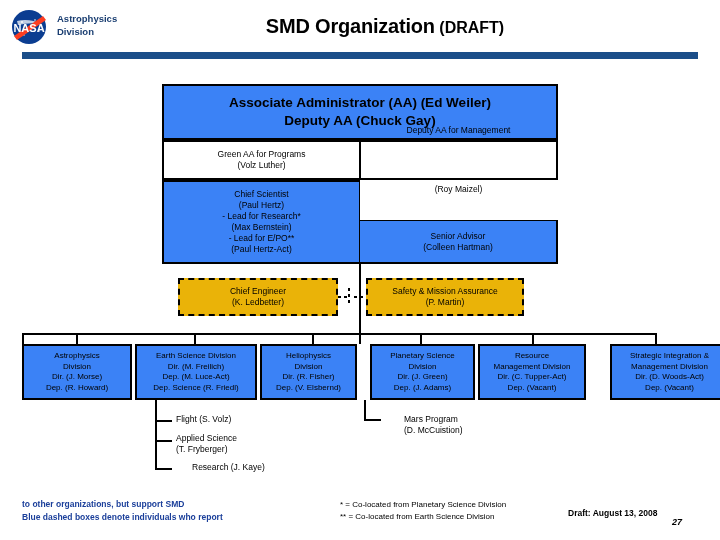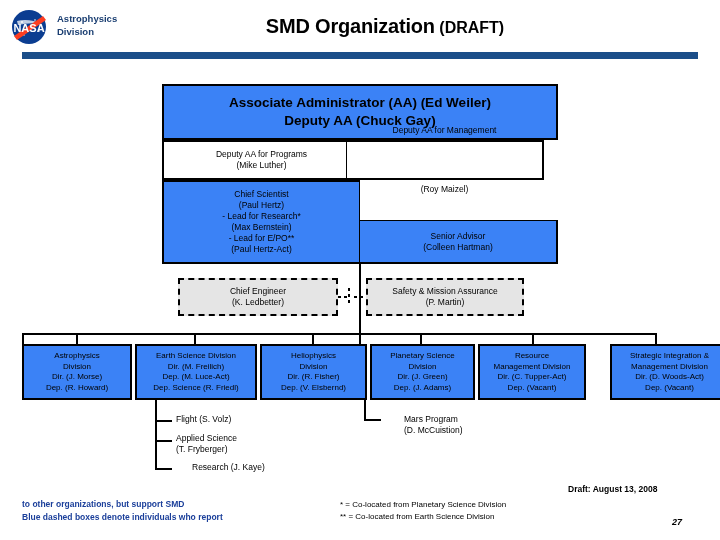--- a/index.html
+++ b/index.html
@@ -42,30 +42,30 @@
   .aa-box { left: 162px; top: 84px; width: 396px; height: 56px; }
   .aa-box .ln { font-size: 13.5px; font-weight: bold; line-height: 18px; }
 
   .dual-row { position: absolute; left: 162px; top: 140px; width: 396px; height: 40px; }
   .dual-row .cell {
     position: absolute; top: 0; height: 40px; border: 2px solid #000;
     background: #fff; display: flex; flex-direction: column;
     align-items: center; justify-content: center;
   }
   .dual-row .cell.l { left: 0; width: 198px; border-right-width: 1px; }
-  .dual-row .cell.r { left: 184px; width: 198px; border-left-width: 1px; gap: 48px; }
+  .dual-row .cell.r { left: 198px; width: 198px; border-left-width: 1px; gap: 48px; }
   .dual-row .ln { font-size: 8.5px; line-height: 11px; white-space: nowrap; }
 
   .sci-box  { left: 162px; top: 180px; width: 198px; height: 84px; border-right-width: 1px; }
   .aaa-box  { left: 359px; top: 180px; width: 199px; height: 40px; border-left-width: 1px; border-bottom-width: 1px; }
   .sadv-box { left: 359px; top: 220px; width: 199px; height: 44px; border-left-width: 1px; border-top-width: 1px; }
 
   
   .dbox {
-    position: absolute; border: 2px dashed #000; background: #e5e5e5;
+    position: absolute; border: 2px dashed #000; background: #eab308;
     display: flex; flex-direction: column; align-items: center;
     justify-content: center; text-align: center;
   }
   .dbox .ln { font-size: 8.5px; line-height: 11px; white-space: nowrap; }
   .ce-box  { left: 178px; top: 278px; width: 160px; height: 38px; }
   .sma-box { left: 366px; top: 278px; width: 158px; height: 38px; }
 
   
   .div-box { top: 344px; height: 56px; }
   .div-box .ln { font-size: 8px; line-height: 10.5px; }
@@ -88,21 +88,21 @@
   
   .legend {
     position: absolute; left: 22px; top: 498px; width: 255px;
     font-size: 8.5px; line-height: 12.5px; color: #1b3f9a; font-weight: bold;
   }
   .footnotes {
     position: absolute; left: 296px; top: 499px; width: 250px;
     font-size: 8px; line-height: 12px; margin-left: 44px;
   }
   .draft-date {
-    position: absolute; left: 568px; top: 484px; width: 130px;
+    position: absolute; left: 568px; top: 508px; width: 130px;
     font-size: 8.5px; font-weight: bold; text-align: left; white-space: nowrap;
   }
   .page-no {
     position: absolute; left: 672px; top: 517px; width: 30px;
     font-size: 9px; font-style: italic; font-weight: bold; text-align: left;
   }
 </style>
 </head>
 <body>
 
@@ -130,22 +130,22 @@
   </div>
   <div class="header-rule"></div>
 
   <div class="box aa-box">
     <div class="ln">Associate Administrator (AA) (Ed Weiler)</div>
     <div class="ln">Deputy AA (Chuck Gay)</div>
   </div>
 
   <div class="dual-row">
     <div class="cell l">
-      <div class="ln">Deputy AA for Programs</div>
-      <div class="ln">(Mike Luther)</div>
+      <div class="ln">Green AA for Programs</div>
+      <div class="ln">(Volz Luther)</div>
     </div>
     <div class="cell r">
       <div class="ln">Deputy AA for Management</div>
       <div class="ln">(Roy Maizel)</div>
     </div>
   </div>
 
   <div class="box sci-box">
     <div class="ln">Chief Scientist</div>
     <div class="ln">(Paul Hertz)</div>
@@ -191,21 +191,21 @@
     <div class="ln">Dep. (R. Howard)</div>
   </div>
 
   <div class="box div-box" style="left:135px; width:122px;">
     <div class="ln">Earth Science Division</div>
     <div class="ln">Dir. (M. Freilich)</div>
     <div class="ln">Dep. (M. Luce-Act)</div>
     <div class="ln">Dep. Science (R. Friedl)</div>
   </div>
 
-  <div class="box div-box" style="left:260px; width:107px;">
+  <div class="box div-box" style="left:260px; width:97px;">
     <div class="ln">Heliophysics</div>
     <div class="ln">Division</div>
     <div class="ln">Dir. (R. Fisher)</div>
     <div class="ln">Dep. (V. Elsbernd)</div>
   </div>
 
   <div class="box div-box" style="left:370px; width:105px;">
     <div class="ln">Planetary Science</div>
     <div class="ln">Division</div>
     <div class="ln">Dir. (J. Green)</div>

